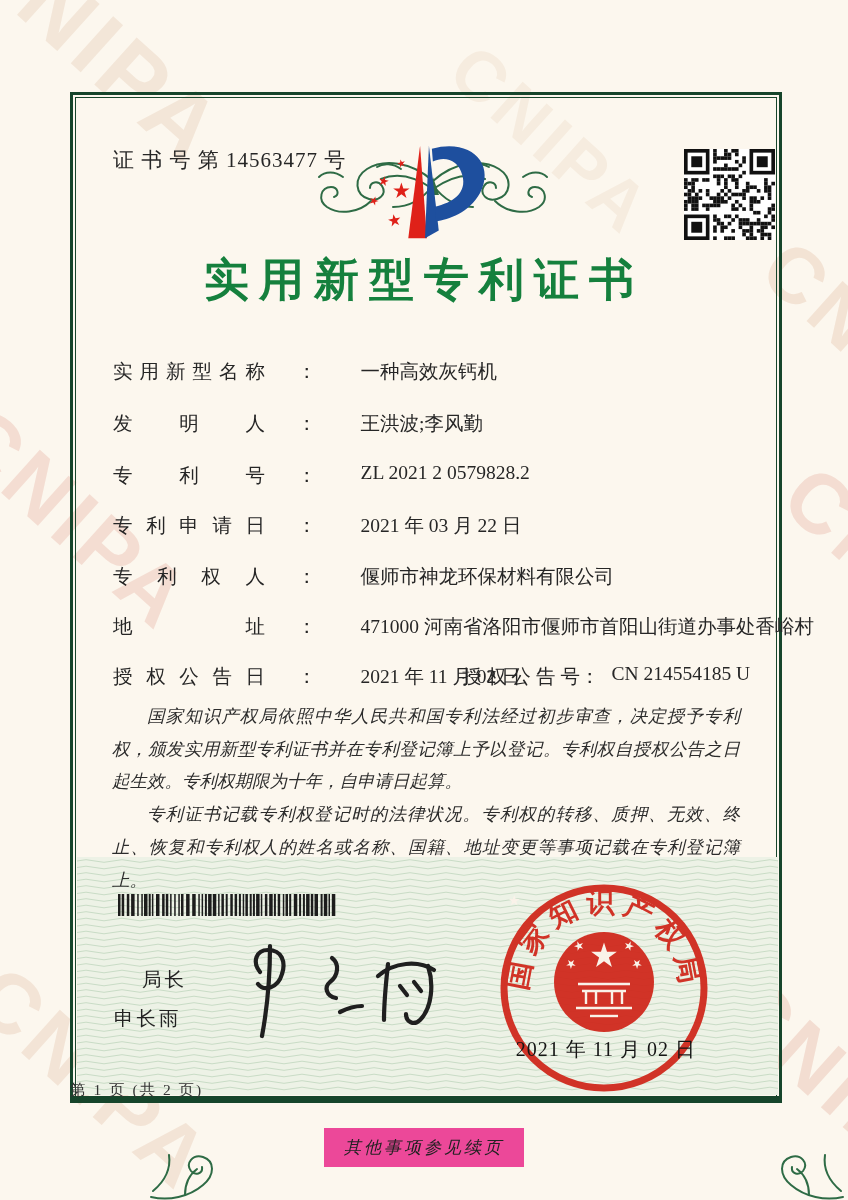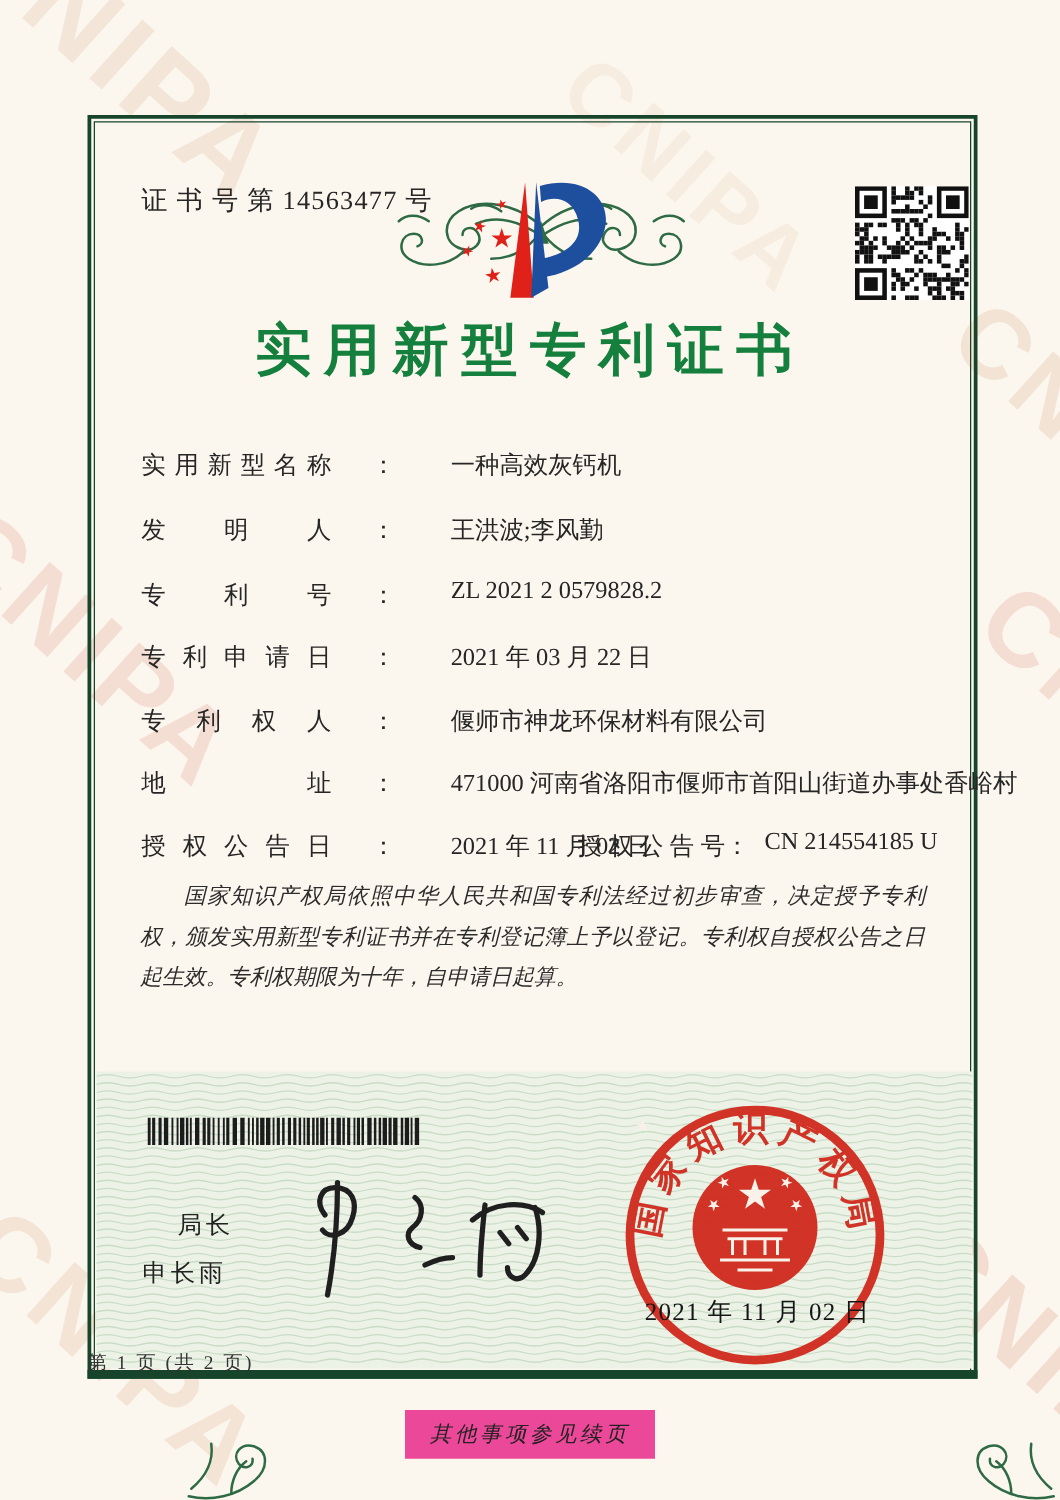--- a/index.html
+++ b/index.html
@@ -413,20 +413,21 @@
     <span class="fvalue">2021 年 11 月 02 日</span>
   </div>
   <div class="frow2">
     <span class="flabel">授权公告号</span>
       <span class="fcolon">：</span>
     <span class="fvalue">CN 214554185 U</span>
   </div>
 
   <div class="body-text">
     <p>国家知识产权局依照中华人民共和国专利法经过初步审查，决定授予专利权，颁发实用新型专利证书并在专利登记簿上予以登记。专利权自授权公告之日起生效。专利权期限为十年，自申请日起算。</p>
+    <p>专利证书记载专利权登记时的法律状况。专利权的转移、质押、无效、终止、恢复和专利权人的姓名或名称、国籍、地址变更等事项记载在专利登记簿上。</p>
   </div>
 
   <svg id="barcode" class="barcode" width="218" height="22">
       <rect x="0" width="2.5" height="22" fill="#1c1c1c"></rect>
       <rect x="3.7" width="2.5" height="22" fill="#1c1c1c"></rect>
       <rect x="8.8" width="2.5" height="22" fill="#1c1c1c"></rect>
       <rect x="13.100000000000001" width="3.5" height="22" fill="#1c1c1c"></rect>
       <rect x="19.200000000000003" width="1.5" height="22" fill="#1c1c1c"></rect>
       <rect x="23.300000000000004" width="1.5" height="22" fill="#1c1c1c"></rect>
       <rect x="26.000000000000004" width="3.5" height="22" fill="#1c1c1c"></rect>

